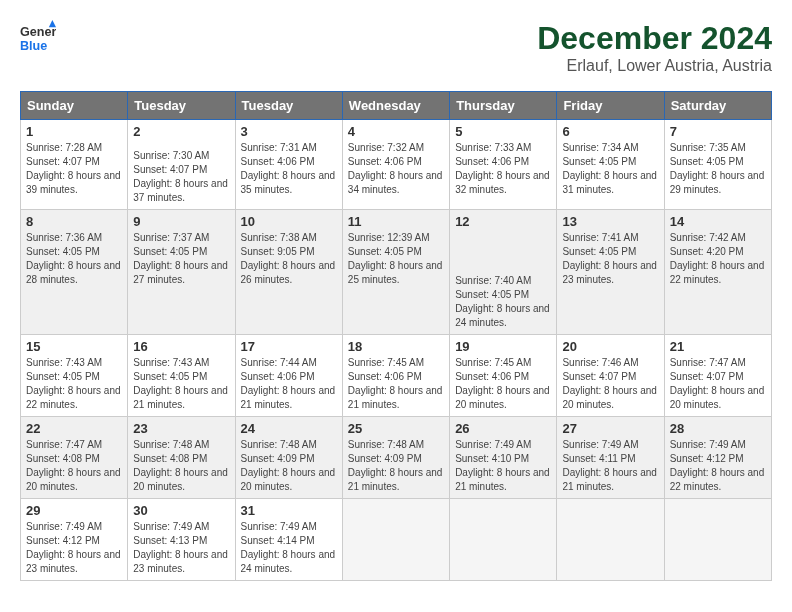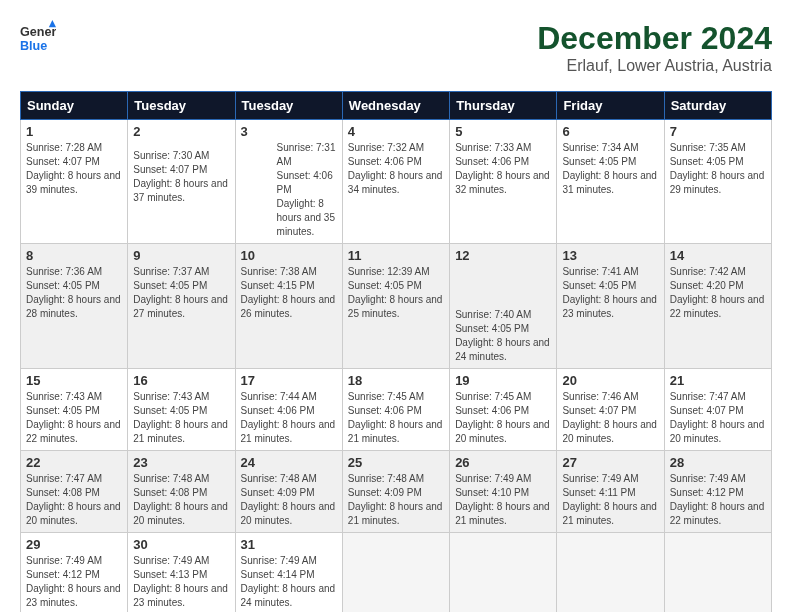--- a/index.html
+++ b/index.html
@@ -36,21 +36,21 @@
     .location {
       font-size: 16px;
       color: #555;
     }
     table {
       width: 100%;
       border-collapse: collapse;
       font-size: 11px;
     }
     th {
-      background-color: #0f172a;
+      background-color: #737373;
       color: #fff;
       text-align: left;
       padding: 6px 6px;
       font-size: 13px;
       font-weight: bold;
       border: 1px solid #2a67b4;
     }
     td {
       border: 1px solid #ccc;
       vertical-align: top;
@@ -116,21 +116,21 @@
 Daylight: 8 hours and 39 minutes.</div>
         </td>
         <td>
           <span class="day-num">2</span>
           <div class="day-info" style="white-space: pre-line; margin-top: 10px;">Sunrise: 7:30 AM
 Sunset: 4:07 PM
 Daylight: 8 hours and 37 minutes.</div>
         </td>
         <td>
           <span class="day-num">3</span>
-          <div class="day-info" style="white-space: pre-line; margin-left: 36px;">Sunrise: 7:31 AM
+          <div class="day-info" style="white-space: pre-line;">Sunrise: 7:31 AM
 Sunset: 4:06 PM
 Daylight: 8 hours and 35 minutes.</div>
         </td>
         <td>
           <span class="day-num">4</span>
           <div class="day-info" style="white-space: pre-line;">Sunrise: 7:32 AM
 Sunset: 4:06 PM
 Daylight: 8 hours and 34 minutes.</div>
         </td>
         <td>
@@ -161,21 +161,21 @@
         </td>
         <td class="shaded">
           <span class="day-num">9</span>
           <div class="day-info" style="white-space: pre-line;">Sunrise: 7:37 AM
 Sunset: 4:05 PM
 Daylight: 8 hours and 27 minutes.</div>
         </td>
         <td class="shaded">
           <span class="day-num">10</span>
           <div class="day-info" style="white-space: pre-line;">Sunrise: 7:38 AM
-Sunset: 4:15 PM
+Sunset: 9:05 PM
 Daylight: 8 hours and 26 minutes.</div>
         </td>
         <td class="shaded">
           <span class="day-num">11</span>
           <div class="day-info" style="white-space: pre-line;">Sunrise: 12:39 AM
 Sunset: 4:05 PM
 Daylight: 8 hours and 25 minutes.</div>
         </td>
         <td class="shaded">
           <span class="day-num">12</span>

